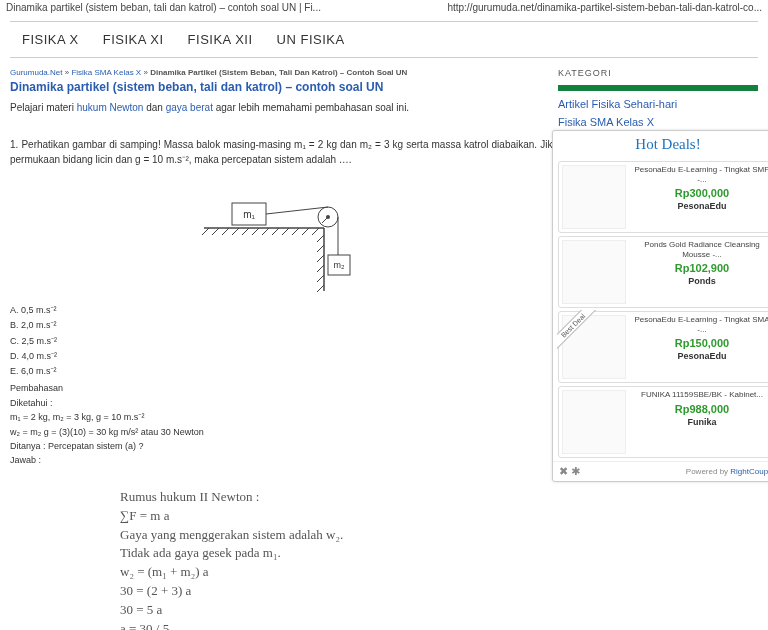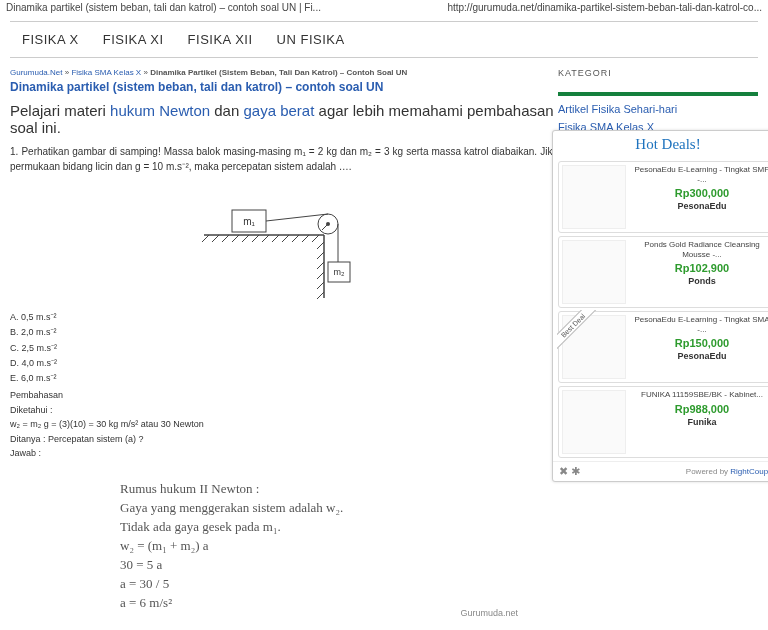--- a/index.html
+++ b/index.html
@@ -6,30 +6,30 @@
   body{font-family:Arial,Helvetica,sans-serif;font-size:10px;color:#333;background:#fff;width:768px}
   .browser-hdr{display:flex;justify-content:space-between;padding:2px 6px;font-size:10px;color:#444}
   .page{padding:0 10px}
   .tabbar{border:1px solid #ccc;border-left:none;border-right:none;padding:6px 0;margin:6px 0 10px}
   .tabbar span{display:inline-block;padding:4px 12px;font-size:13px;color:#333;cursor:pointer;letter-spacing:0.5px}
   .cols{display:flex;}
   .main{flex:1;min-width:0}
   .bc{font-size:8px;color:#555;margin-bottom:3px}
   .bc a{color:#2a5db0;text-decoration:none}
   h1.title{color:#2a5db0;font-size:12px;font-weight:bold;margin-bottom:8px}
-  .intro{font-size:15px;margin-bottom:8px}
+  .intro{font-size:10px;margin-bottom:24px}
   .intro a{color:#2a5db0;text-decoration:none}
   .q{font-size:10px;line-height:1.5;text-align:justify;margin-bottom:6px}
   .diagram{width:180px;height:120px;margin:4px auto 10px;position:relative}
   .opts{font-size:9px;line-height:1.7}
   .work{font-size:9px;line-height:1.6;margin-top:2px}
   .formula{margin:20px 0 6px 110px;font-family:Liberation Serif, serif;font-size:13px;color:#555;line-height:1.45}
   .wm{text-align:right;color:#888;font-size:9px;margin-right:40px;margin-top:-10px}
   .side{width:200px;flex-shrink:0;position:relative}
-  .kat{font-size:9px;color:#555;letter-spacing:1px;border-bottom:4px solid #15803d;padding-bottom:14px;margin-bottom:4px}
+  .kat{font-size:9px;color:#555;letter-spacing:1px;border-bottom:6px solid #15803d;padding-bottom:7px;margin-bottom:4px}
   .katlist div{font-size:11px;color:#2a5db0;padding:3px 0;cursor:pointer}
   .searchbox{border:1px solid #2a5db0;height:18px;width:100%;margin-top:6px}
   .deals{position:absolute;top:62px;left:-6px;width:232px;background:#fff;border:1px solid #ccc;border-radius:3px;font-size:9px;box-shadow:0 0 3px rgba(0,0,0,0.15)}
   .deals-hd{color:#1e73be;text-align:center;font-size:15px;padding:5px 0;font-family:'Times New Roman',serif}
   .deal{display:flex;border:1px solid #ddd;border-radius:3px;margin:3px 5px;padding:3px;gap:4px;position:relative}
   .thumb{width:64px;height:64px;border:1px solid #eee;flex-shrink:0;background:#fafafa}
   .dtxt{flex:1;text-align:center}
   .dname{font-size:8px;color:#444;line-height:1.2;margin-bottom:3px}
   .dprice{color:#2e9b2e;font-weight:bold;font-size:11px;margin:2px 0}
   .dbrand{font-weight:bold;font-size:9px;margin-top:2px}
@@ -108,30 +108,33 @@
           <div>A. 0,5 m.s⁻²</div>
           <div>B. 2,0 m.s⁻²</div>
           <div>C. 2,5 m.s⁻²</div>
           <div>D. 4,0 m.s⁻²</div>
           <div>E. 6,0 m.s⁻²</div>
         </div>
 
       <div class="work">
         <div>Pembahasan</div>
         <div>Diketahui :</div>
+        <div>m₁ = 2 kg, m₂ = 3 kg, g = 10 m.s⁻²</div>
         <div>w₂ = m₂ g = (3)(10) = 30 kg m/s² atau 30 Newton</div>
         <div>Ditanya : Percepatan sistem (a) ?</div>
         <div>Jawab :</div>
       </div>
 
       <div class="formula" id="formula">
           <div>Rumus hukum II Newton :</div>
+          <div>∑F = m a</div>
           <div>Gaya yang menggerakan sistem adalah w₂.</div>
           <div>Tidak ada gaya gesek pada m₁.</div>
           <div>w₂ = (m₁ + m₂) a</div>
+          <div>30 = (2 + 3) a</div>
           <div>30 = 5 a</div>
           <div>a = 30 / 5</div>
           <div>a = 6 m/s²</div>
         </div>
       <div class="wm">Gurumuda.net</div>
 
     </div>
 
     <div class="side">
       <div class="kat">KATEGORI</div>

